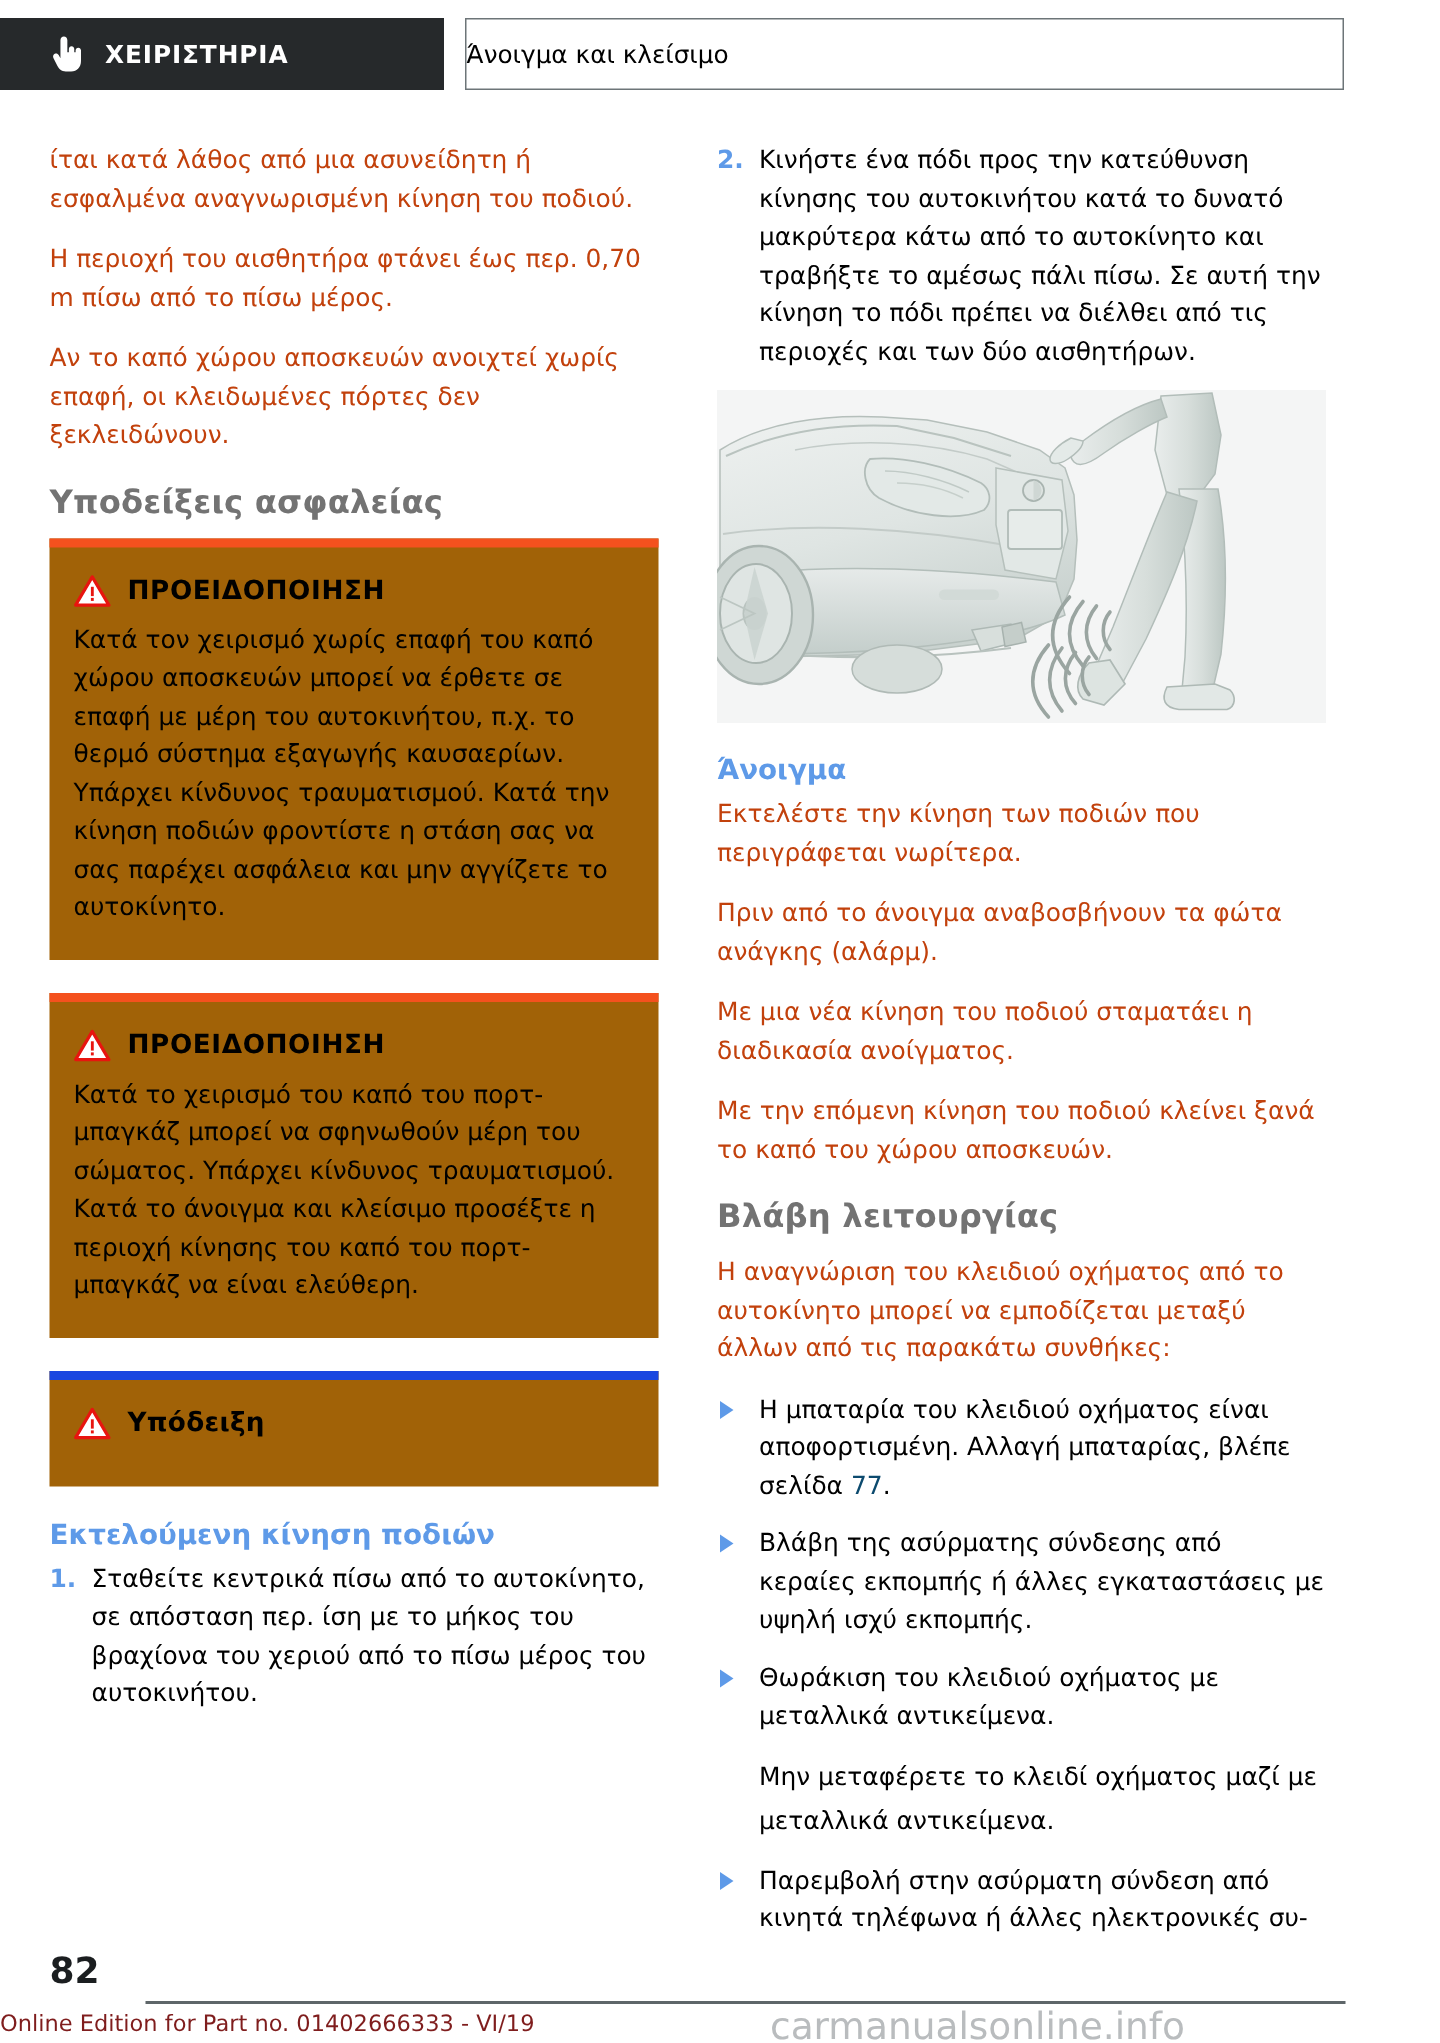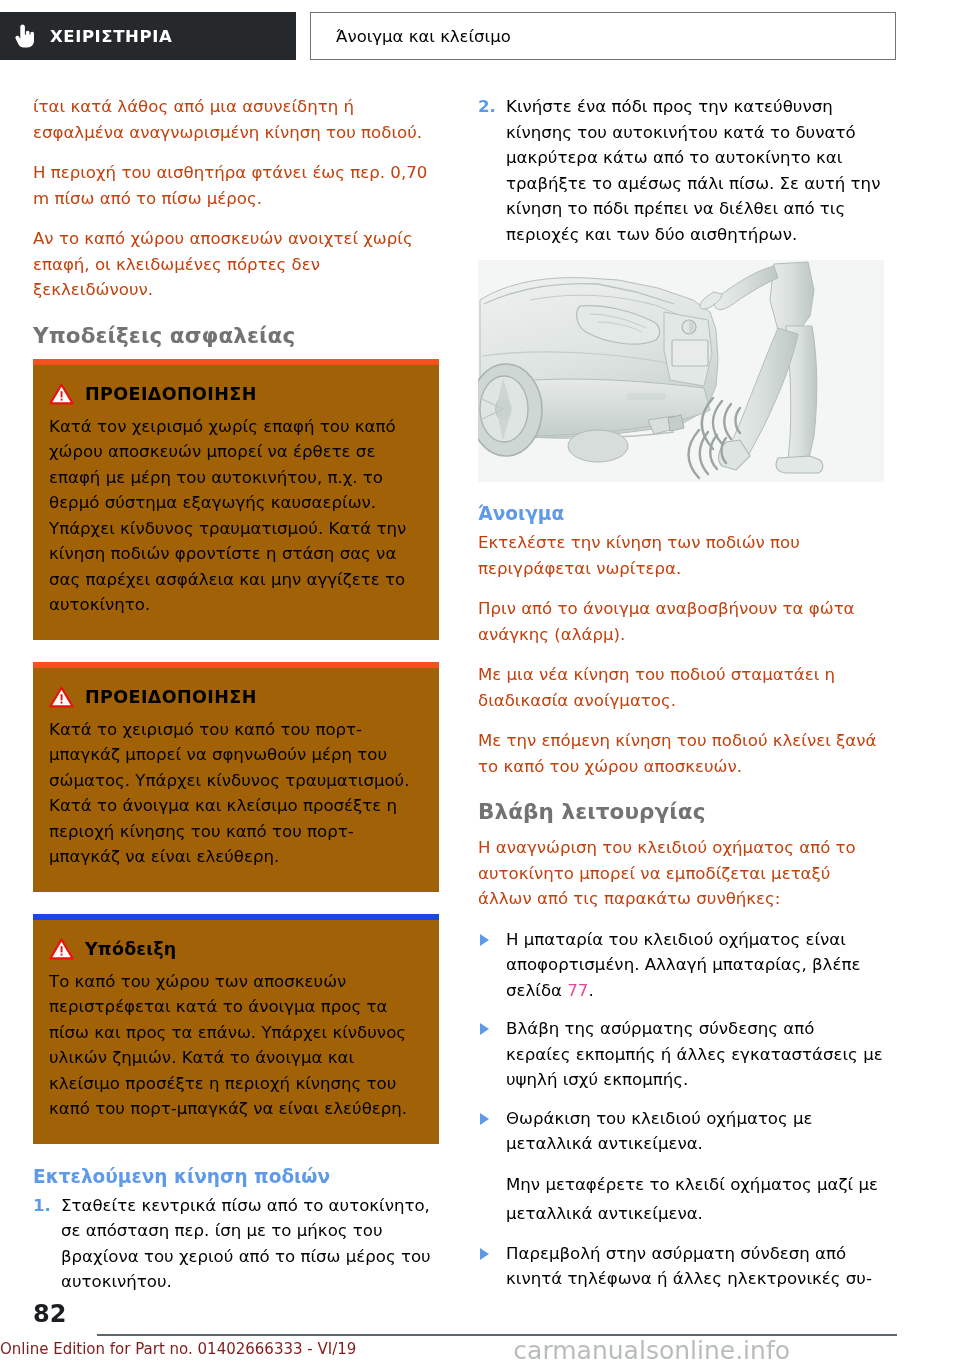--- a/index.html
+++ b/index.html
@@ -22,41 +22,41 @@
     left: 0; top: 12px;
     width: 960px; height: 48px;
   }
   .header-chapter {
     position: absolute;
     left: 0; top: 0;
     width: 296px; height: 48px;
     background: #26292b;
     display: flex;
     align-items: center;
-    padding-left: 14px;
+    padding-left: 34px;
     box-sizing: border-box;
   }
   .hand-icon { width: 22px; height: 26px; margin-right: 14px; flex: none; }
   .header-chapter-label {
     color: #ffffff;
     font-size: 16.5px;
     font-weight: 700;
     letter-spacing: 0.6px;
     white-space: nowrap;
   }
   .header-section {
     position: absolute;
     left: 310px; top: 0;
     width: 586px; height: 48px;
     border: 1.5px solid #6d7578;
     background: #ffffff;
     box-sizing: border-box;
     display: flex;
     align-items: center;
-    padding-left: 25px;
+    padding-left: 0;
   }
   .header-section-label {
     font-size: 16.5px;
     color: #000000;
   }
 
   
   .column {
     position: absolute;
     top: 94px;
@@ -140,21 +140,21 @@
     width: 0; height: 0;
     border-top: 6px solid transparent;
     border-bottom: 6px solid transparent;
     border-left: 9px solid #5e9ae8;
   }
   .sub-para {
     margin: 13px 0 0 0;
     font-size: 16.6px;
     line-height: 29px;
   }
-  .pageref { color: #ec4899; }
+  .pageref { color: #0c4a6e; }
 
   
   .figure {
     width: 406px;
     height: 222px;
     background: #f4f5f5;
     margin: 10px 0 20px 0;
     position: relative;
     overflow: hidden;
   }
@@ -240,21 +240,20 @@
 
   <div class="notice note">
     <div class="notice-head">
       <svg class="tri-icon" viewBox="0 0 25 22">
         <path d="M12.5 1.6 L23.6 20.4 H1.4 Z" fill="#ffffff" stroke="#e8150f" stroke-width="2.1" stroke-linejoin="round"></path>
         <rect x="11.6" y="8.2" width="1.9" height="6.2" fill="#e8150f"></rect>
         <rect x="11.6" y="15.6" width="1.9" height="2.0" fill="#e8150f"></rect>
       </svg>
       <span class="notice-title">Υπόδειξη</span>
     </div>
-    <p class="notice-body">Το καπό του χώρου των αποσκευών περιστρέφεται κατά το άνοιγμα προς τα πίσω και προς τα επάνω. Υπάρχει κίνδυνος υλικών ζημιών. Κατά το άνοιγμα και κλείσιμο προσέξτε η περιοχή κίνησης του καπό του πορτ-μπαγκάζ να είναι ελεύθερη.</p>
   </div>
 
   <h3 class="heading-sub">Εκτελούμενη κίνηση ποδιών</h3>
 
   <ol class="steps">
     <li>
       <span class="step-num">1.</span>
       <span>Σταθείτε κεντρικά πίσω από το αυτοκίνητο, σε απόσταση περ. ίση με το μήκος του βραχίονα του χεριού από το πίσω μέρος του αυτοκινήτου.</span>
     </li>
   </ol>

